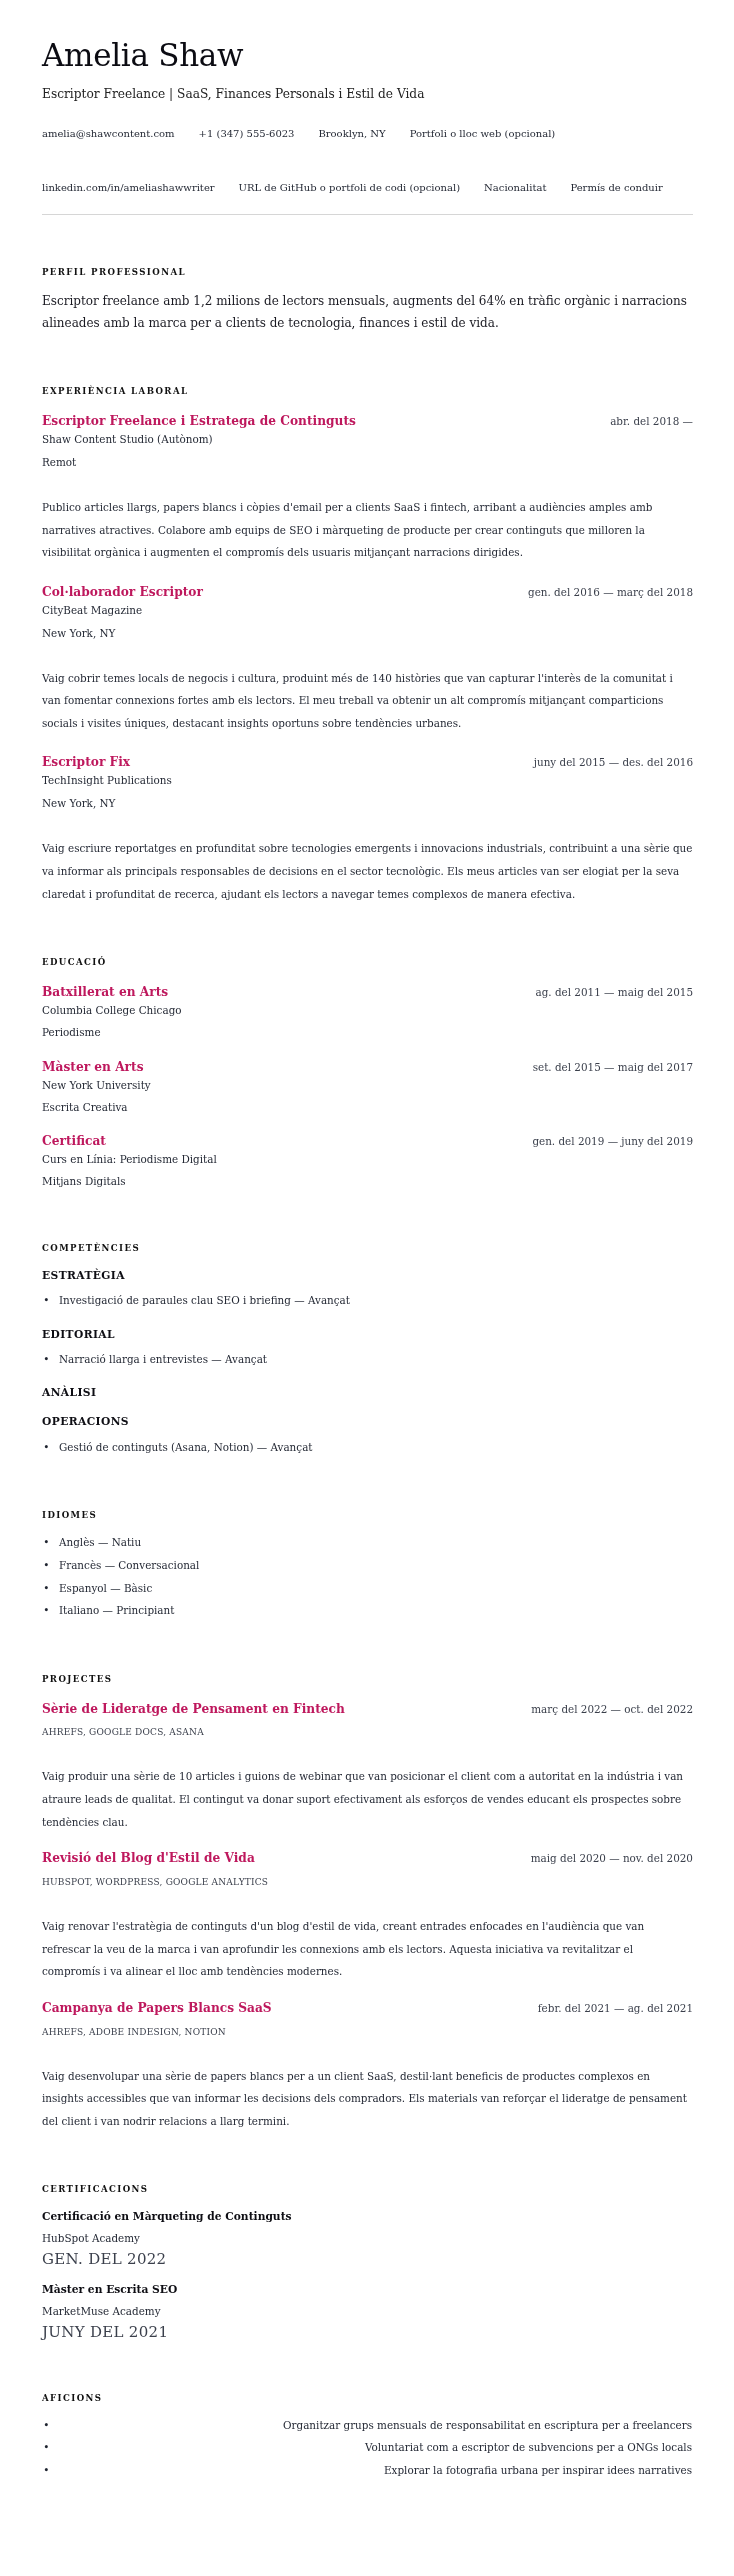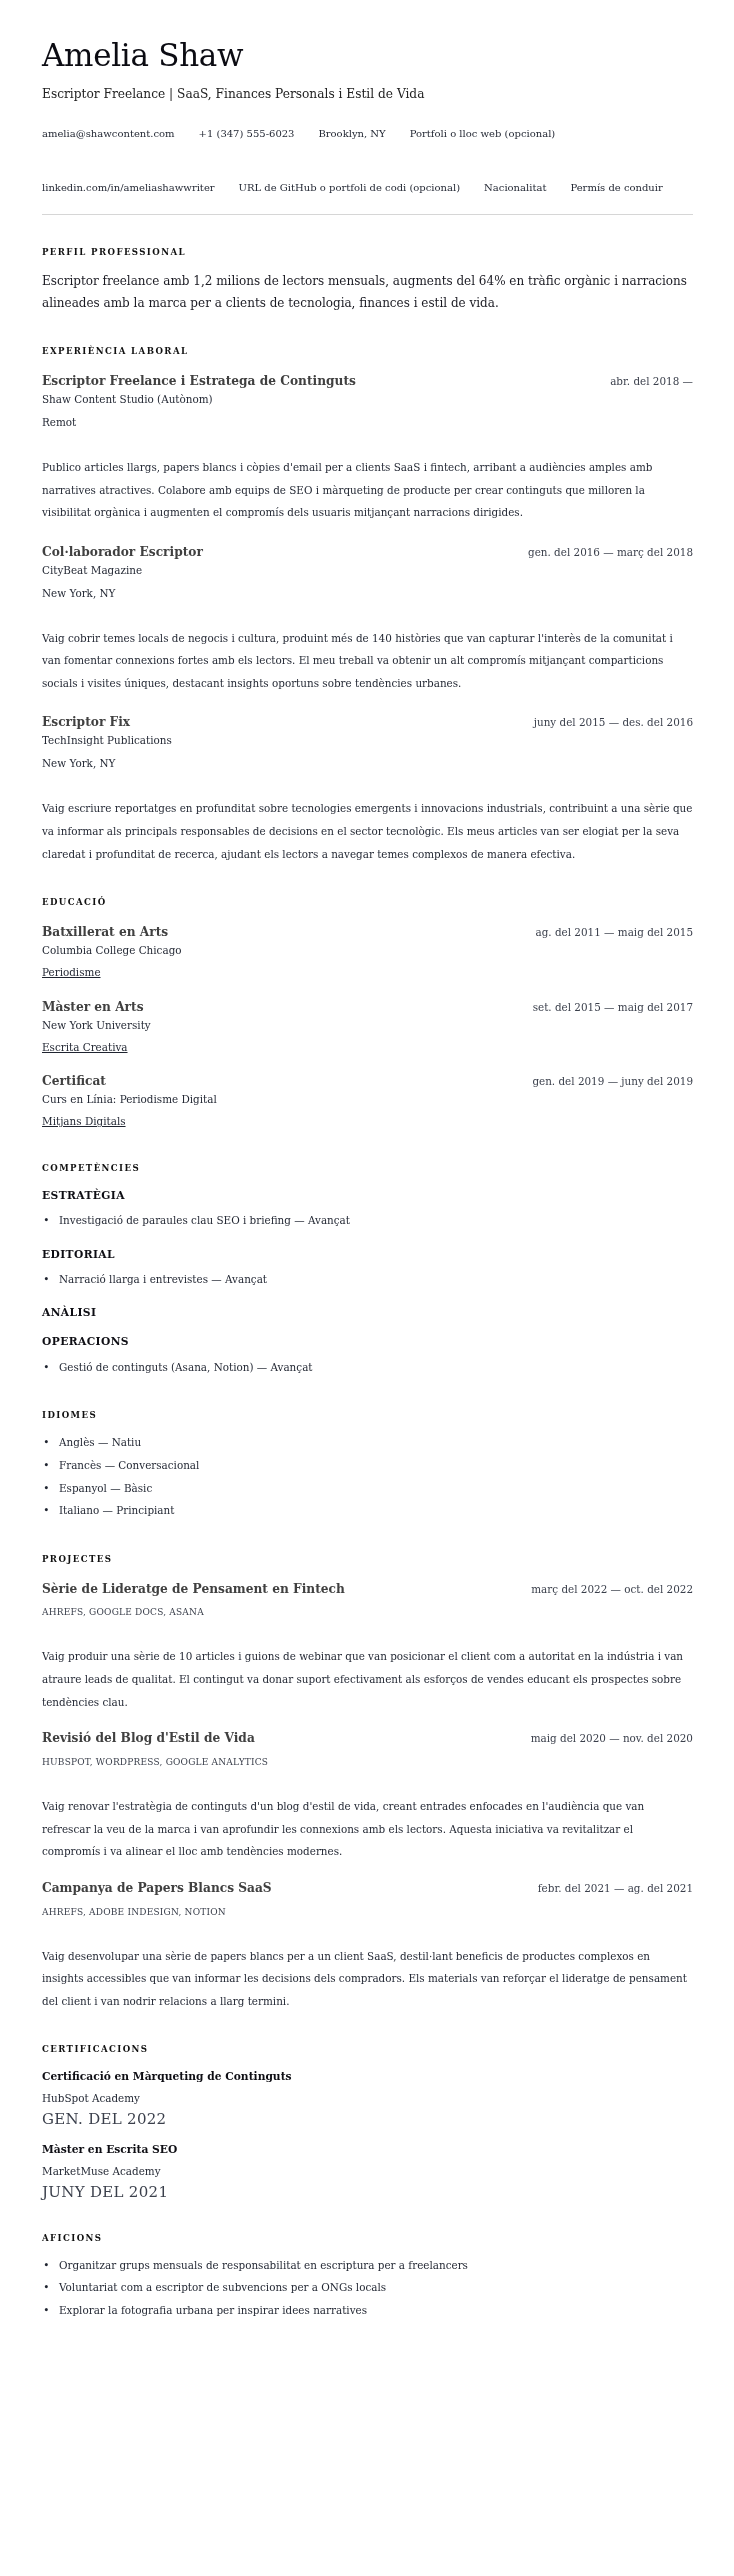--- a/index.html
+++ b/index.html
@@ -10,35 +10,35 @@
     color: #1f2430;
   }
   .page { padding: 38px 42px 37px 42px; }
 
   .name { font-size: 31px; font-weight: normal; color: #0b0b12; line-height: 34px; letter-spacing: -0.3px; }
   .headline { font-size: 12.2px; color: #222; margin-top: 13.5px; line-height: 16px; }
   .contacts { margin-top: 17px; display: flex; flex-wrap: wrap; column-gap: 19.6px; row-gap: 0; width: 651px; gap: 24px; }
   .contact-item { font-size: 10px; line-height: 30px; color: #1f2430; }
   .divider { border: none; border-top: 1.2px solid #d6d6d6; margin-top: 11px; width: 651px; }
 
-  .section { margin-top: 32px; }
+  .section { margin-top: 52px; }
   .section-title { font-size: 8.6px; font-weight: bold; letter-spacing: 1.4px; color: #111; text-transform: uppercase; }
   .summary { margin-top: 13.5px; font-size: 12px; line-height: 22px; color: #1a1a22; width: 651px; }
 
   .entry { margin-top: 19.6px; }
   .entry:first-of-type { margin-top: 17px; }
   .entry-head { display: flex; justify-content: space-between; align-items: baseline; width: 651px; }
-  .entry-title { font-size: 12.2px; font-weight: bold; color: #404040; line-height: 17px; }
+  .entry-title { font-size: 12.2px; font-weight: bold; color: #be185d; line-height: 17px; }
   .entry-date { font-size: 10.4px; color: #3a3f4b; }
   .entry-sub { font-size: 10.4px; line-height: 18.4px; color: #1f2430; }
   .entry-loc { font-size: 10.4px; line-height: 18.4px; margin-top: 4.9px; color: #1f2430; }
   .entry-desc { font-size: 10.4px; line-height: 22.6px; margin-top: 24.5px; color: #1f2430; width: 651px; }
 
   .edu-entry { margin-top: 17px; }
-  .edu-entry .entry-loc { margin-top: 3.7px; text-decoration: underline; }
+  .edu-entry .entry-loc { margin-top: 3.7px; }
 
   .skill-group { margin-top: 16px; }
   .skill-group-title { font-size: 10.7px; font-weight: bold; color: #0e0e14; letter-spacing: 0.4px; }
   ul.bullets { list-style: none; margin-top: 7.3px; }
   ul.bullets li { font-size: 10.4px; line-height: 22.6px; padding-left: 17px; position: relative; color: #1f2430; }
   ul.bullets li::before { content: "\2022"; position: absolute; left: 1.2px; top: 0; font-size: 10.4px; }
 
   .project { margin-top: 17px; }
   .project-tech { font-size: 9px; color: #3a3f4b; margin-top: 9.8px; letter-spacing: 0.2px; }
   .project-desc { font-size: 10.4px; line-height: 22.6px; margin-top: 28px; color: #1f2430; width: 651px; }
@@ -217,21 +217,21 @@
 
     <div class="cert">
       <div class="cert-title">Màster en Escrita SEO</div>
       <div class="cert-issuer">MarketMuse Academy</div>
       <div class="cert-date">JUNY DEL 2021</div>
     </div>
   </section>
 
   <section class="section">
     <h2 class="section-title">Aficions</h2>
-    <ul class="bullets" style="margin-top:11px;">
+    <ul class="bullets" style="margin-top:11px;text-align:right;">
       <li>Organitzar grups mensuals de responsabilitat en escriptura per a freelancers</li>
       <li>Voluntariat com a escriptor de subvencions per a ONGs locals</li>
       <li>Explorar la fotografia urbana per inspirar idees narratives</li>
     </ul>
   </section>
 
 </div>
 
 
 </body></html>

